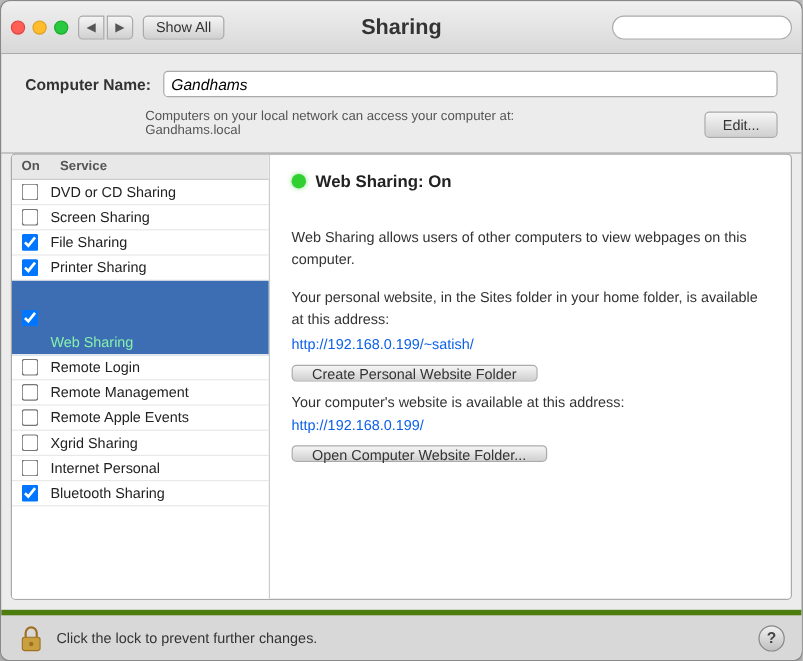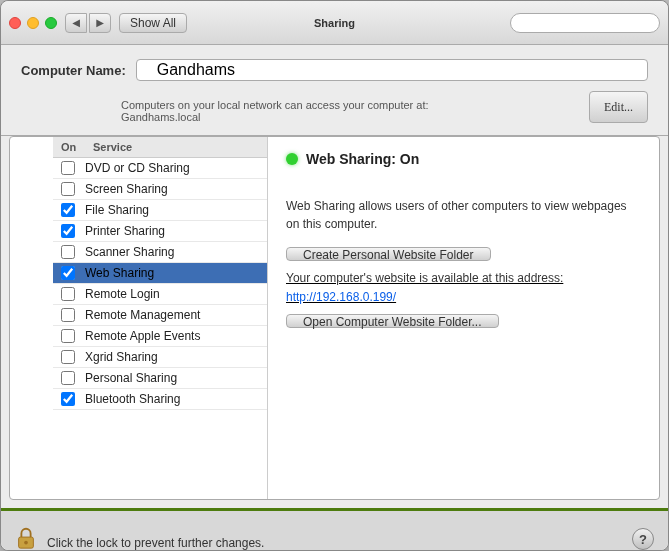--- a/index.html
+++ b/index.html
@@ -73,21 +73,21 @@
       border: 1px solid #aaa;
       border-radius: 4px;
       cursor: pointer;
       font-size: 12px;
       color: #333;
     }
     .titlebar-title {
       position: absolute;
       left: 50%;
       transform: translateX(-50%);
-      font-size: 11px;
+      font-size: 18px;
       font-weight: bold;
       color: #333;
     }
     .search-box {
       margin-left: auto;
       height: 20px;
       width: 150px;
       background: white;
       border: 1px solid #aaa;
       border-radius: 10px;
@@ -113,65 +113,64 @@
       font-size: 13px;
       font-weight: bold;
       color: #333;
       white-space: nowrap;
     }
     .computer-name-input {
       flex: 1;
       height: 22px;
       border: 1px solid #aaa;
       border-radius: 4px;
-      padding: 0 20px;
-      font-size: 16px;
+      padding: 0 6px;
+      font-size: 13px;
       background: white;
       outline: none;
+      font-style: italic;
     }
     .network-info {
       padding: 4px 20px 4px 120px;
       display: flex;
       align-items: flex-end;
       justify-content: space-between;
     }
     .network-info-text {
       font-size: 11px;
       color: #555;
       flex: 1;
     }
     .edit-btn {
-      height: 32px;
+      height: 22px;
       padding: 0 14px;
       background: linear-gradient(to bottom, #f5f5f5, #d0d0d0);
       border: 1px solid #aaa;
       border-radius: 4px;
       cursor: pointer;
       font-size: 12px;
       color: #333;
       margin-left: 12px;
       white-space: nowrap;
-      font-family: Liberation Serif, serif;
     }
     
     .divider {
       height: 1px;
       background: #aaa;
       margin: 8px 0 0 0;
     }
     
     .main-content {
       display: flex;
       flex: 1;
       overflow: hidden;
       background: white;
       border: 1px solid #aaa;
       margin: 0 8px 8px 8px;
       border-radius: 4px;
-      padding-left: 43px;
     }
     
     .left-panel {
       width: 215px;
       border-right: 1px solid #ccc;
       background: white;
       overflow-y: auto;
     }
     .service-header {
       display: flex;
@@ -187,21 +186,21 @@
       display: flex;
       align-items: center;
       padding: 3px 8px;
       cursor: pointer;
       border-bottom: 1px solid #e8e8e8;
     }
     .service-row.selected {
       background: #3d6eb4;
       color: white;
     }
-    .service-row.selected .service-name { color: #000000; }
+    .service-row.selected .service-name { color: #86efac; margin-top: 41px; }
     .service-checkbox {
       width: 14px;
       height: 14px;
       margin-right: 10px;
       cursor: pointer;
       flex-shrink: 0;
     }
     .service-name {
       font-size: 12px;
       color: #222;
@@ -259,34 +258,33 @@
       padding: 0 16px;
       background: linear-gradient(to bottom, #f5f5f5, #d0d0d0);
       border: 1px solid #aaa;
       border-radius: 4px;
       cursor: pointer;
       font-size: 12px;
       color: #333;
     }
     .computer-website-section {
       margin-top: 2px;
-      text-decoration: underline;
     }
     .computer-website-text {
       font-size: 12px;
       color: #333;
       margin-bottom: 4px;
     }
     
     .bottom-bar {
       height: 42px;
       background: #d8d8d8;
-      border-top: 3px solid #4d7c0f;
-      display: flex;
-      align-items: flex-end;
+      border-top: 5px solid #4d7c0f;
+      display: flex;
+      align-items: center;
       padding: 0 14px;
       border-radius: 0 0 8px 8px;
     }
     .lock-icon {
       width: 22px;
       height: 24px;
       margin-right: 10px;
     }
     .bottom-text {
       font-size: 12px;
@@ -361,24 +359,20 @@
             <span class="service-name">Screen Sharing</span>
           </div>
           <div class="service-row">
             <input type="checkbox" class="service-checkbox" checked="" style="">
             <span class="service-name">File Sharing</span>
           </div>
           <div class="service-row">
             <input type="checkbox" class="service-checkbox" checked="" style="">
             <span class="service-name">Printer Sharing</span>
           </div>
-          <div class="service-row">
-            <input type="checkbox" class="service-checkbox" style="">
-            <span class="service-name">Scanner Sharing</span>
-          </div>
           <div class="service-row selected">
             <input type="checkbox" class="service-checkbox" checked="" style="">
             <span class="service-name">Web Sharing</span>
           </div>
           <div class="service-row">
             <input type="checkbox" class="service-checkbox" style="">
             <span class="service-name">Remote Login</span>
           </div>
           <div class="service-row">
             <input type="checkbox" class="service-checkbox" style="">
@@ -387,36 +381,40 @@
           <div class="service-row">
             <input type="checkbox" class="service-checkbox" style="">
             <span class="service-name">Remote Apple Events</span>
           </div>
           <div class="service-row">
             <input type="checkbox" class="service-checkbox" style="">
             <span class="service-name">Xgrid Sharing</span>
           </div>
           <div class="service-row">
             <input type="checkbox" class="service-checkbox" style="">
-            <span class="service-name">Personal Sharing</span>
+            <span class="service-name">Internet Personal</span>
           </div>
           <div class="service-row">
             <input type="checkbox" class="service-checkbox" checked="" style="">
             <span class="service-name">Bluetooth Sharing</span>
           </div>
         </div>
     </div>
 
     <div class="right-panel">
       <div class="web-sharing-header">
         <div class="status-dot"></div>
         <span class="web-sharing-title">Web Sharing: On</span>
       </div>
       <p class="web-sharing-desc">Web Sharing allows users of other computers to view webpages on this computer.</p>
 
+      <div class="personal-website-section">
+        <p class="personal-website-text">Your personal website, in the Sites folder in your home folder, is available at this address:</p>
+        <a class="link-text" href="#">http://192.168.0.199/~satish/</a>
+      </div>
       <button class="action-btn">Create Personal Website Folder</button>
 
       <div class="computer-website-section">
         <p class="computer-website-text">Your computer's website is available at this address:</p>
         <a class="link-text" href="#">http://192.168.0.199/</a>
       </div>
       <button class="action-btn">Open Computer Website Folder...</button>
     </div>
   </div>
 

